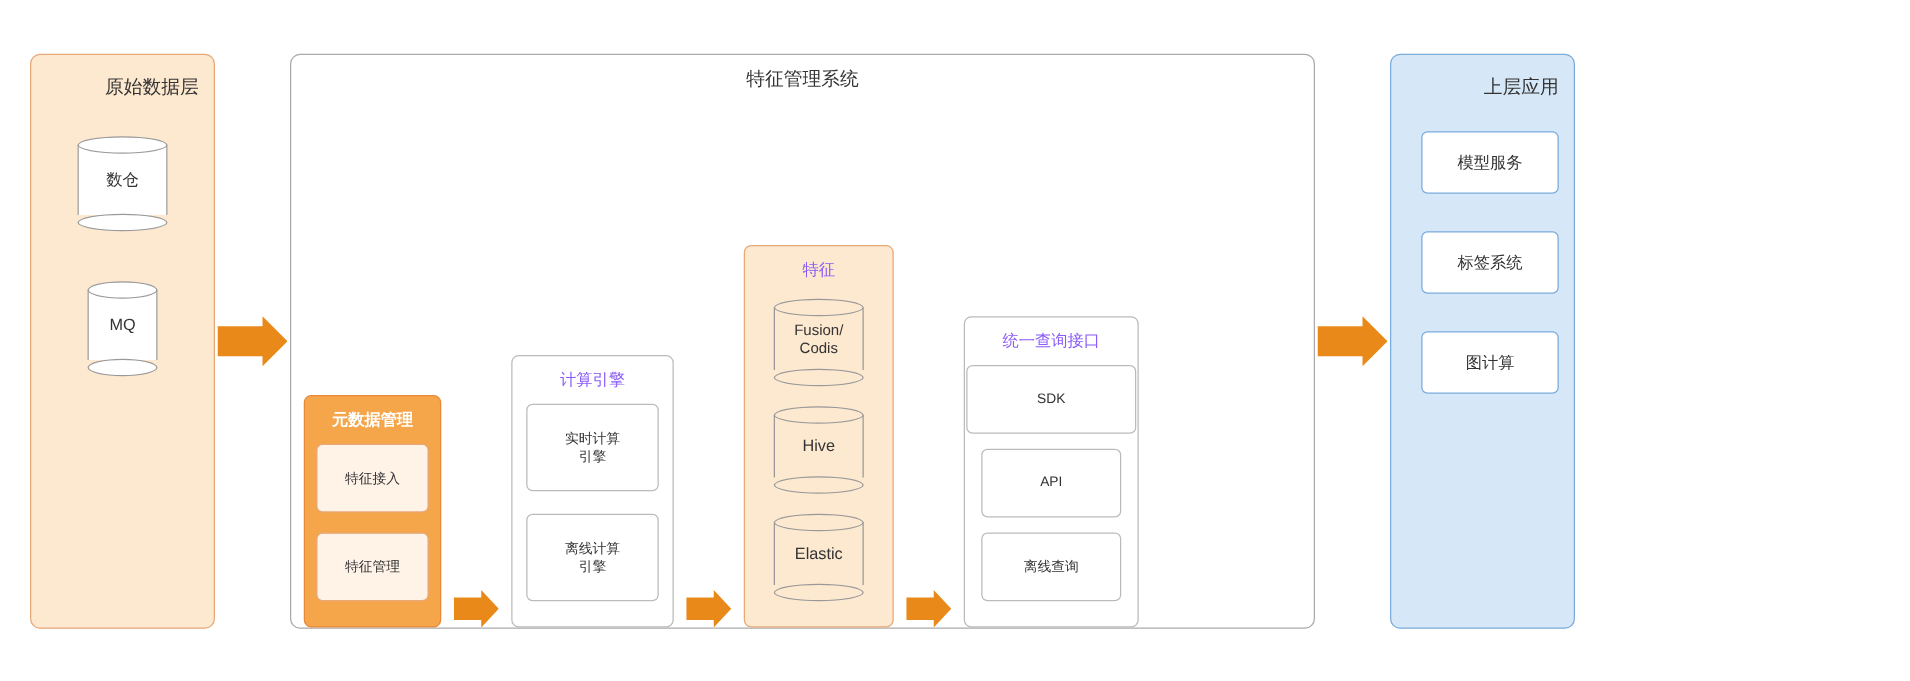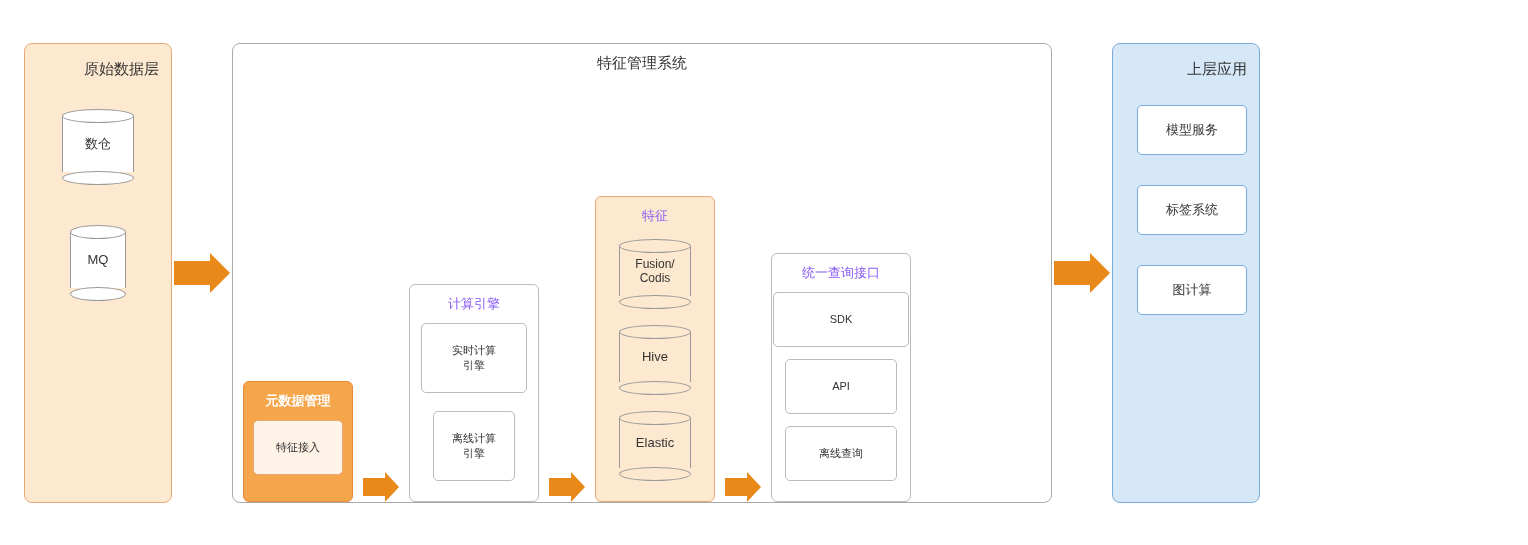--- a/index.html
+++ b/index.html
@@ -284,34 +284,37 @@
 
   <div class="feature-mgmt-outer">
     <span class="outer-title">特征管理系统</span>
     <div class="inner-columns">
 
       <div class="inner-col orange-bg col-metadata">
         <span class="inner-col-title">元数据管理</span>
         <div class="small-box" style="background:#fff3e8;border-color:#e8a878;margin-bottom:16px;">
           <span>特征接入</span>
         </div>
+        <div class="small-box" style="background:#fff3e8;border-color:#e8a878;">
+          <span>特征管理</span>
+        </div>
       </div>
 
       <div style="display:flex;align-items:center;flex-shrink:0;">
         <svg width="36" height="30" viewBox="0 0 36 30" fill="none">
           <polygon points="0,6 22,6 22,0 36,15 22,30 22,24 0,24" fill="#e8891a"></polygon>
         </svg>
       </div>
 
       <div class="inner-col col-compute">
         <span class="inner-col-title">计算引擎</span>
         <div class="small-box" style="width:106px;min-height:70px;margin-bottom:18px;">
           <span>实时计算<br>引擎</span>
         </div>
-        <div class="small-box" style="width:82px;min-height:70px;">
+        <div class="small-box" style="width:106px;min-height:70px;">
           <span>离线计算<br>引擎</span>
         </div>
       </div>
 
       <div style="display:flex;align-items:center;flex-shrink:0;">
         <svg width="36" height="30" viewBox="0 0 36 30" fill="none">
           <polygon points="0,6 22,6 22,0 36,15 22,30 22,24 0,24" fill="#e8891a"></polygon>
         </svg>
       </div>
 

